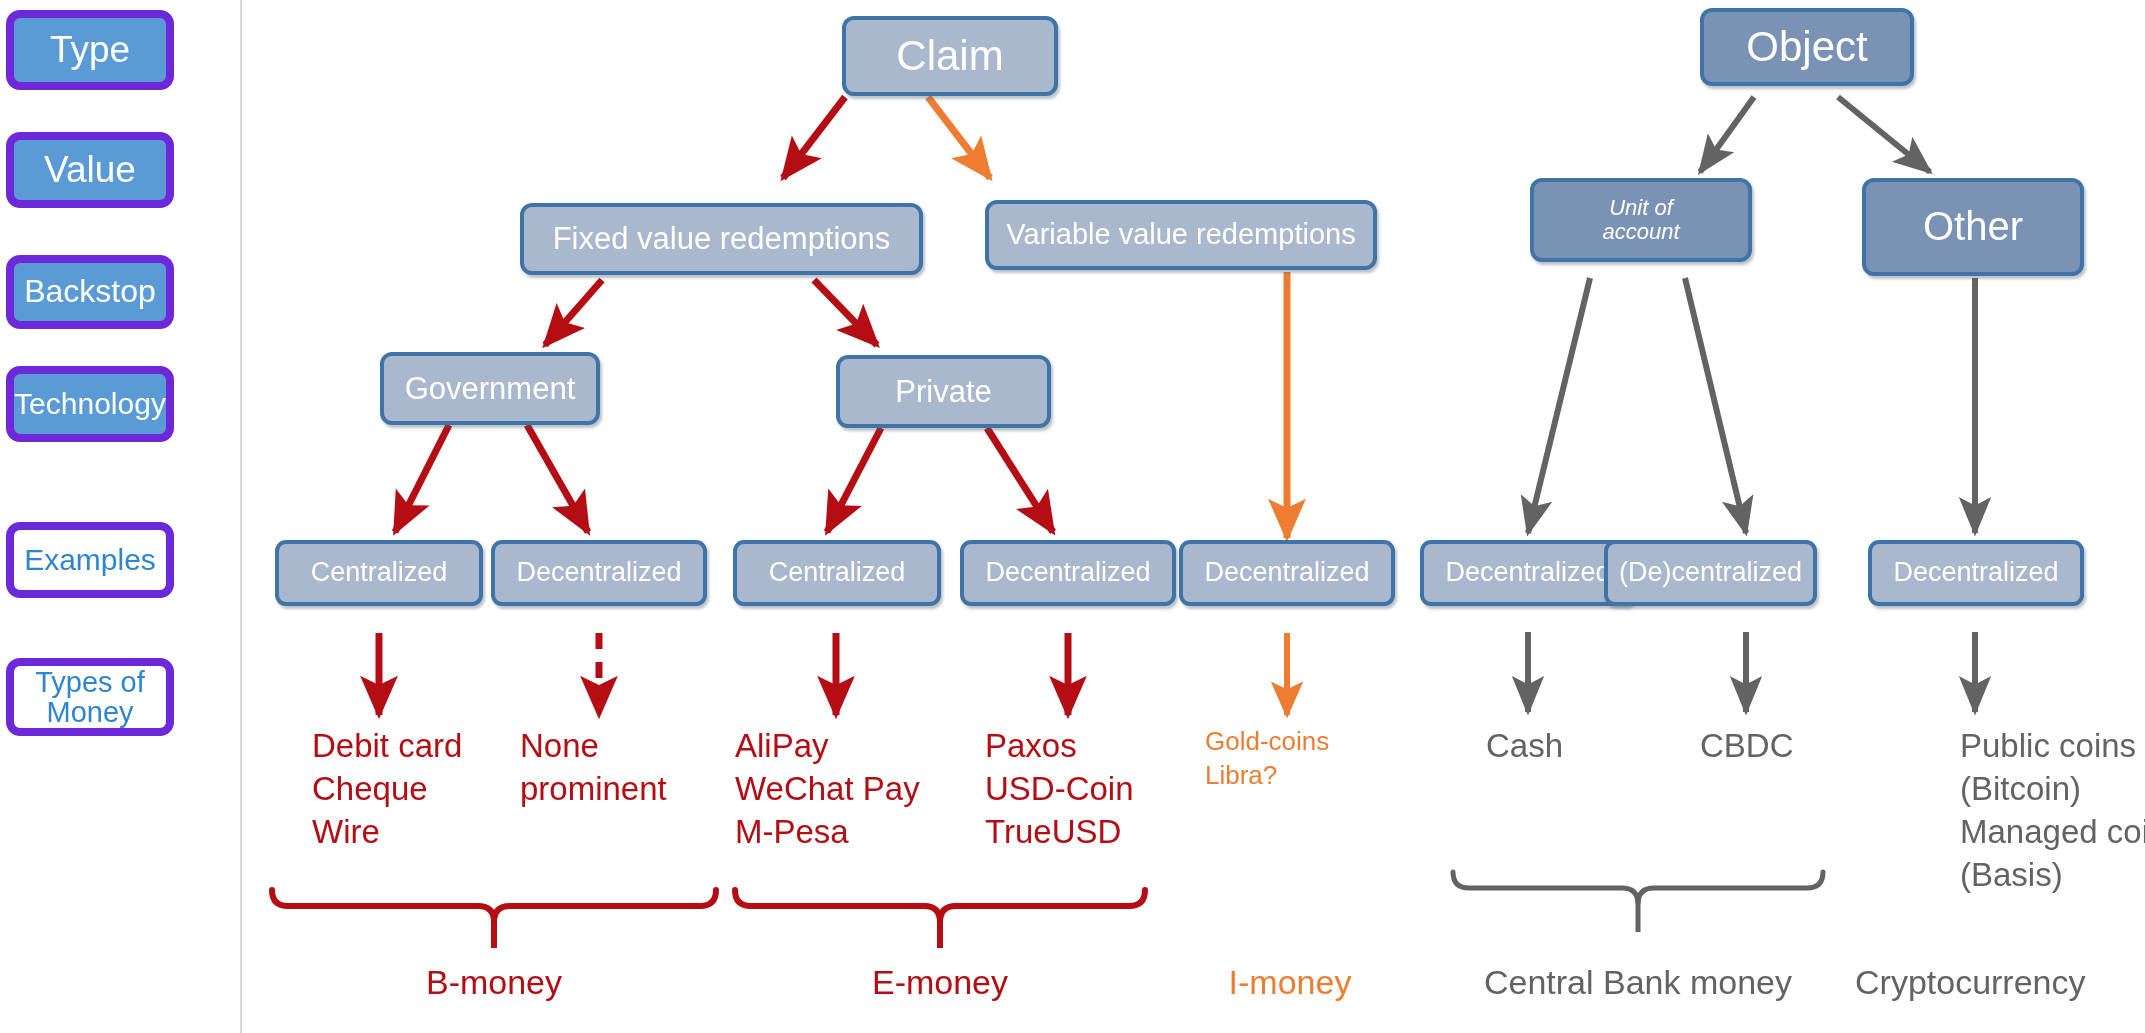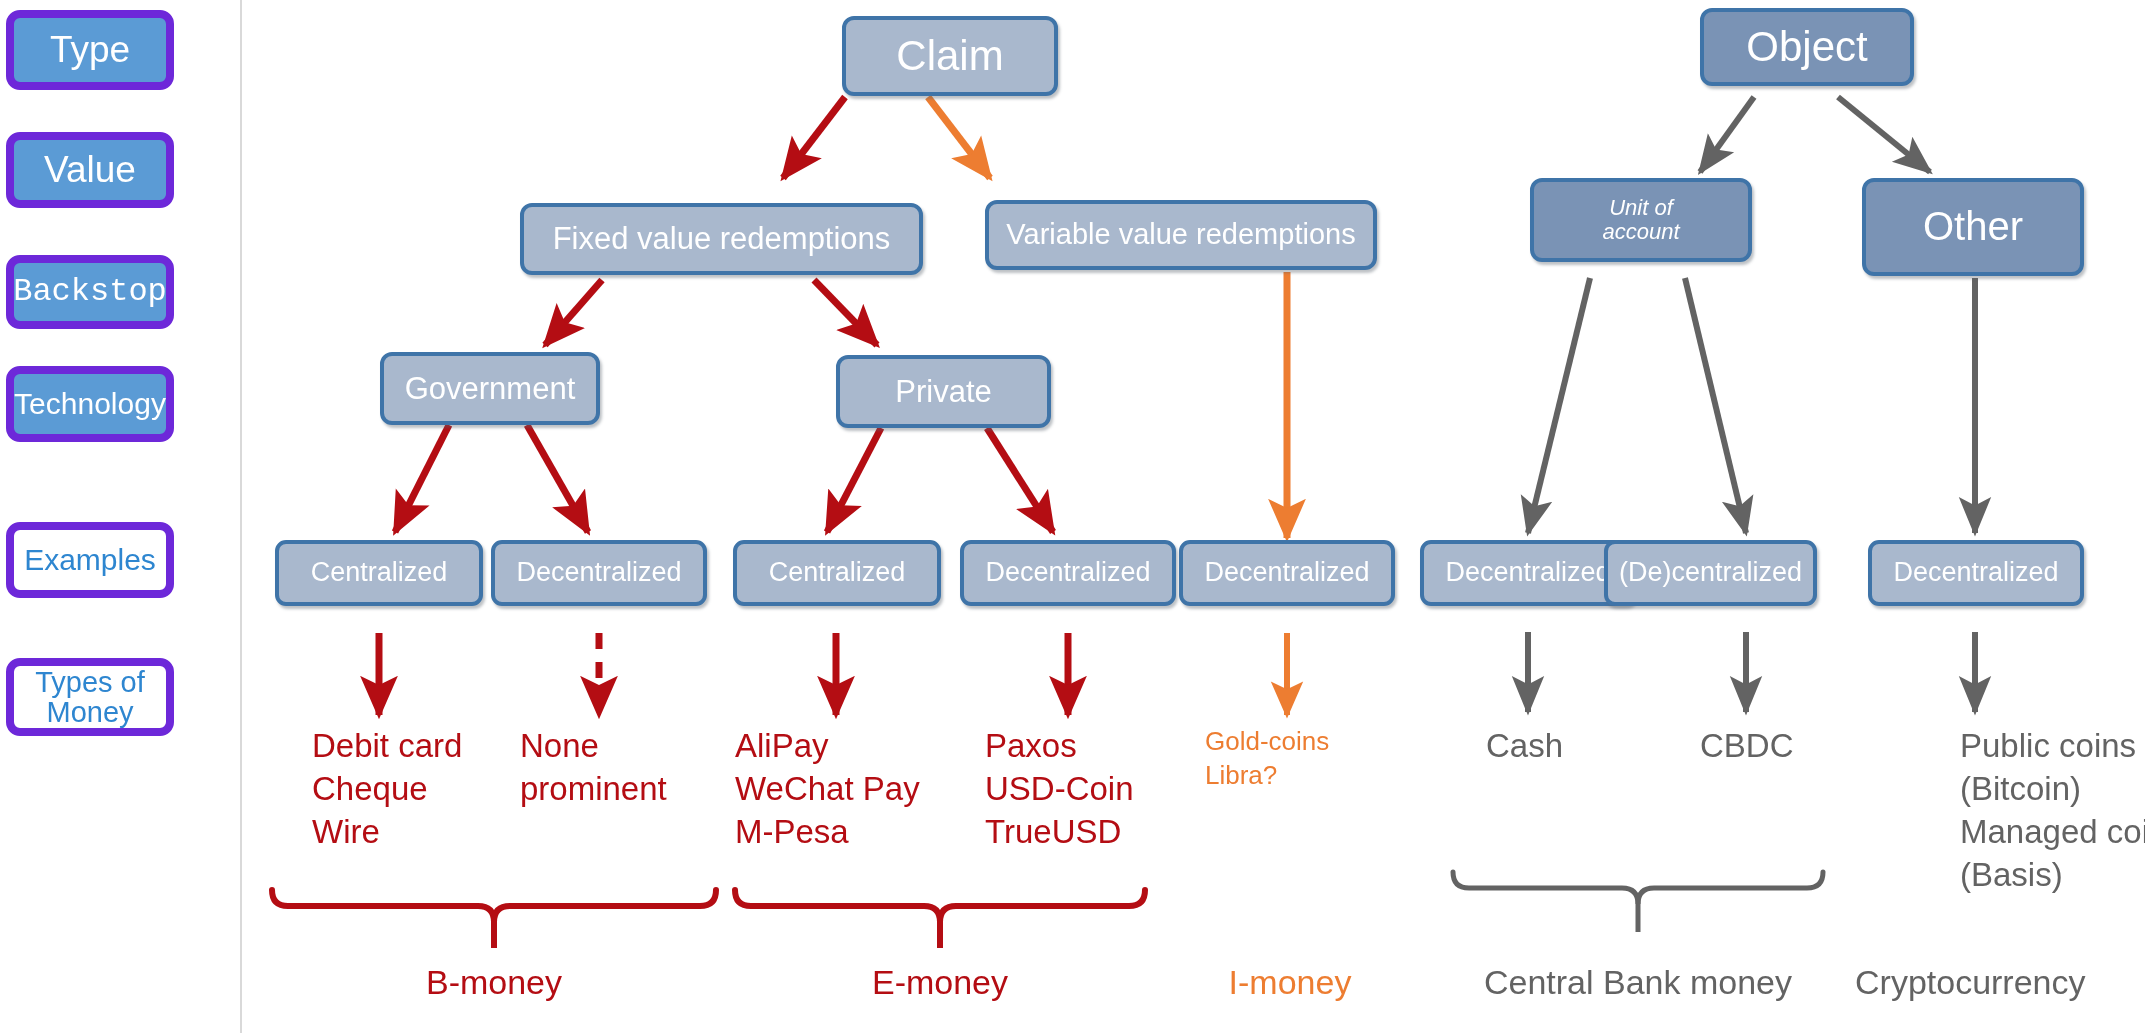--- a/index.html
+++ b/index.html
@@ -38,21 +38,21 @@
 <body>
 
 <div id="canvas">
 
   <div class="divider" style="left:240px;top:0;width:2px;height:1033px;"></div>
 
   <div class="rail-pill rail-filled" style="left:6px;top:10px;width:168px;height:80px;font-size:37px;">Type</div>
 
   <div class="rail-pill rail-filled" style="left:6px;top:132px;width:168px;height:76px;font-size:37px;">Value</div>
 
-  <div class="rail-pill rail-filled" style="left:6px;top:255px;width:168px;height:74px;font-size:32px;font-family:Liberation Mono, monospace;">Backstop</div>
+  <div class="rail-pill rail-filled" style="left:6px;top:255px;width:168px;height:74px;font-size:32px;">Backstop</div>
 
   <div class="rail-pill rail-filled" style="left:6px;top:366px;width:168px;height:76px;font-size:30px;">Technology</div>
 
   <div class="rail-pill rail-open" style="left:6px;top:522px;width:168px;height:76px;font-size:30px;">Examples</div>
 
   <div class="rail-pill rail-open" style="left:6px;top:658px;width:168px;height:78px;font-size:29px;white-space:pre;">Types of
 Money</div>
 
   <svg class="edges" viewBox="0 0 2145 1033">
     <defs>

